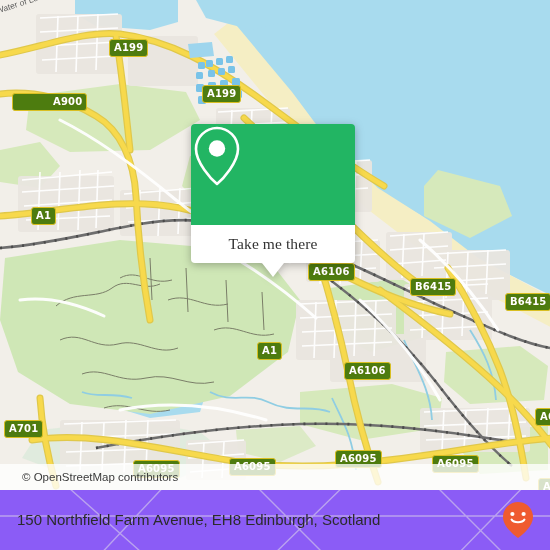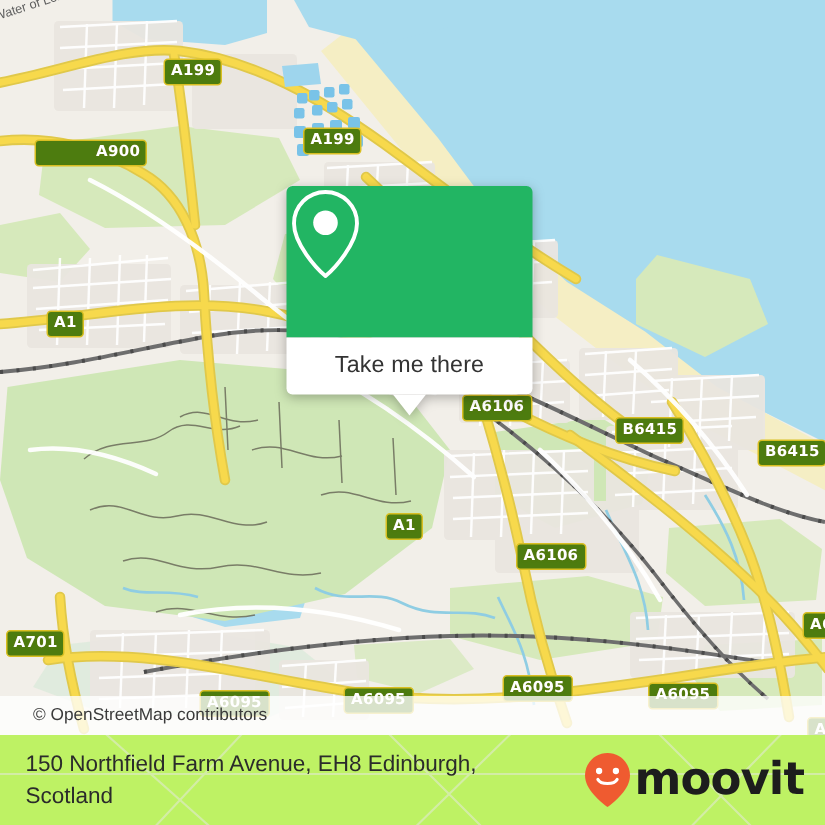--- a/index.html
+++ b/index.html
@@ -62,34 +62,34 @@
     display:flex;align-items:center;justify-content:center;
   }
   #popup-bottom{
     background:#ffffff;
     border-radius:0 0 4px 4px;
     height:38px;
     display:flex;align-items:center;justify-content:center;
   }
   #popup-bottom span{
     font-size:15.5px;color:#333333;letter-spacing:.1px;
-    font-family:Liberation Sans, sans-serif;
+    font-family:Liberation Serif, serif;
   }
   #popup-tail{
     position:absolute;left:71px;top:139px;
     width:0;height:0;
     border-left:11px solid transparent;
     border-right:11px solid transparent;
     border-top:14px solid #ffffff;
   }
 
   
   #footer{
     position:absolute;left:0;top:490px;width:550px;height:60px;
-    background:#bef264;
+    background:#8b5cf6;
     display:flex;align-items:center;
     overflow:hidden;
   }
   #footer-bgmark{
     position:absolute;left:0;top:0;width:550px;height:60px;opacity:.5;
   }
   #footer-address{
     position:relative;
     flex:1;
     padding-left:17px;padding-right:10px;
@@ -277,21 +277,21 @@
           <rect x="222" y="92" width="8" height="8" rx="1.5"></rect>
           <rect x="234" y="90" width="8" height="8" rx="1.5"></rect>
         </g>
         <path d="M188,44 L212,42 L214,56 L190,58 Z" fill="#9ed5ed"></path>
       </g>
     </svg>
 
     <div class="maplabel" style="left:-4px;top:6px;transform:rotate(-18deg);transform-origin:left center;font-style:normal;">Water of Leith</div>
 
     <div class="shield" style="left:109px;top:39px;">A199</div>
-    <div class="shield" style="left:23px;top:93px;padding-left:40px;">A900</div>
+    <div class="shield" style="left:12px;top:93px;padding-left:40px;">A900</div>
     <div class="shield" style="left:202px;top:85px;">A199</div>
     <div class="shield" style="left:31px;top:207px;">A1</div>
     <div class="shield" style="left:308px;top:263px;">A6106</div>
     <div class="shield" style="left:410px;top:278px;">B6415</div>
     <div class="shield" style="left:505px;top:293px;">B6415</div>
     <div class="shield" style="left:257px;top:342px;">A1</div>
     <div class="shield" style="left:344px;top:362px;">A6106</div>
     <div class="shield" style="left:535px;top:408px;">A6</div>
     <div class="shield" style="left:4px;top:420px;">A701</div>
     <div class="shield" style="left:133px;top:460px;">A6095</div>
@@ -328,17 +328,16 @@
 
     <div id="footer-address">150 Northfield Farm Avenue, EH8 Edinburgh, Scotland</div>
 
     <div id="footer-logo">
       <svg width="36" height="40" viewBox="0 0 36 40">
         <path d="M18 2 C9.7 2 3 8.7 3 17 C3 26 13 34.5 18 38 C23 34.5 33 26 33 17 C33 8.7 26.3 2 18 2 Z" fill="#ef5b30"></path>
         <circle cx="12.4" cy="14" r="2.1" fill="#ffffff"></circle>
         <circle cx="23.6" cy="14" r="2.1" fill="#ffffff"></circle>
         <path d="M11.6 19.6 C13.6 23.2 22.4 23.2 24.4 19.6" fill="none" stroke="#ffffff" stroke-width="2.1" stroke-linecap="round"></path>
       </svg>
-      <span class="wordmark">moovit</span>
     </div>
   </div>
 
 </div>
 
 </body></html>

